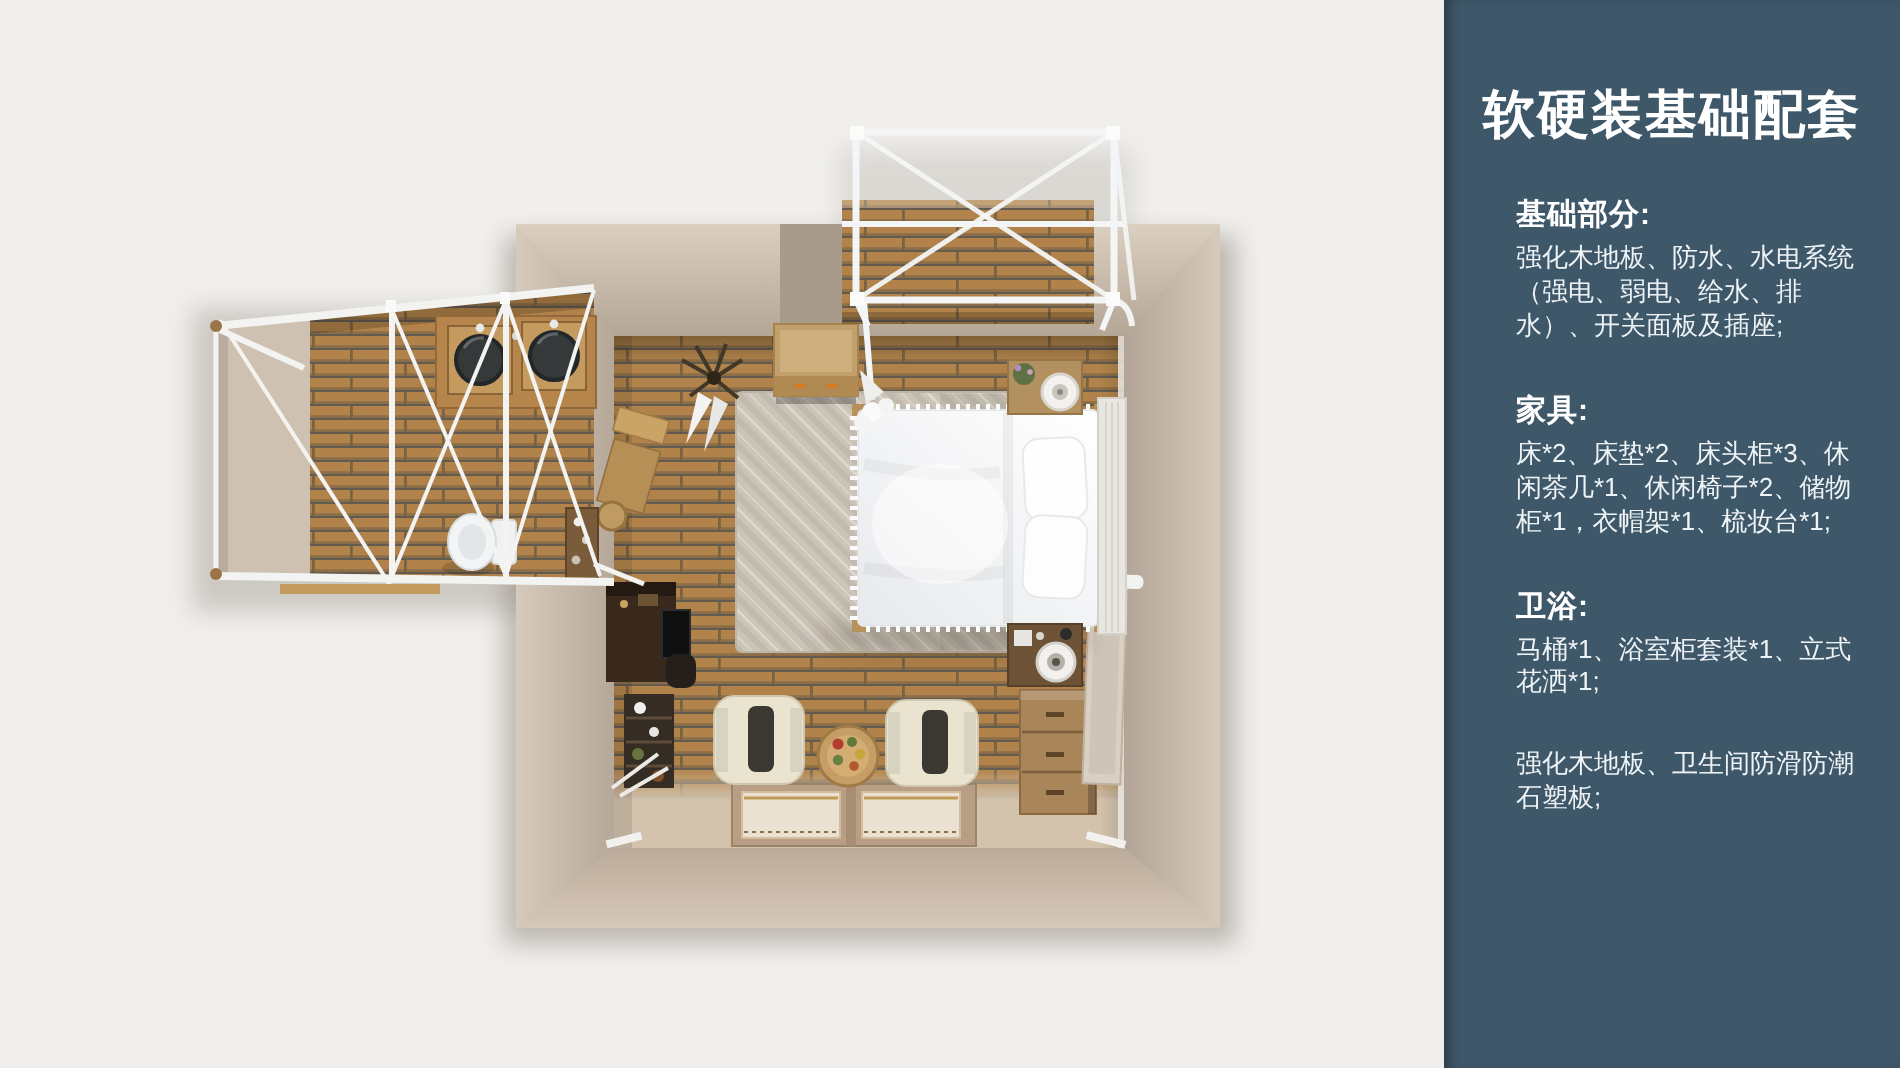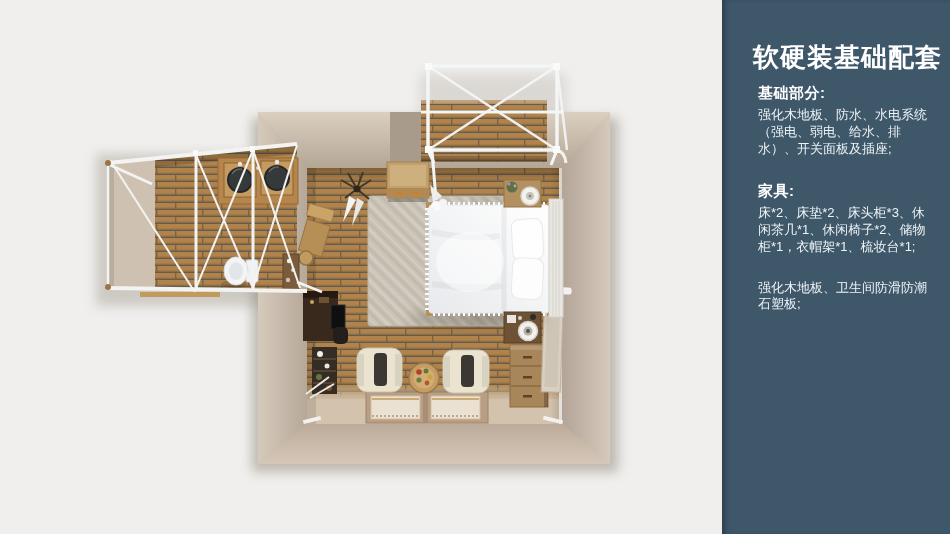--- a/index.html
+++ b/index.html
@@ -10,24 +10,24 @@
   }
   .stage{position:absolute;inset:0;}
   svg.plan{position:absolute;left:0;top:0;}
   .sidebar{
     position:absolute;left:722px;top:0;width:228px;height:534px;
     background:#3e5769;color:#fff;box-sizing:border-box;
     box-shadow:inset 5px 0 7px -4px rgba(0,0,0,.45);
   }
   .sidebar .title{
     margin:42px 8px 0 8px;font-size:26px;font-weight:bold;line-height:1.2;
-    text-align:right;letter-spacing:1px;color:#ffffff;white-space:nowrap;
+    text-align:center;letter-spacing:1px;color:#ffffff;white-space:nowrap;
   }
   .sec{margin:24px 13px 0 36px;}
-  .sec:first-of-type{margin-top:11px;}
+  .sec:first-of-type{margin-top:25px;}
   .sec h2{font-size:15px;font-weight:bold;margin:0 0 4px 0;color:#ffffff;letter-spacing:.5px;}
   .sec p{font-size:13px;line-height:1.3;margin:0;color:#eef3f6;word-break:break-all;}
 </style>
 </head>
 <body>
 
 <div class="stage">
 
 <svg class="plan" width="722" height="534" viewBox="0 0 722 534">
   <defs>
@@ -337,19 +337,23 @@
     <h2>基础部分:</h2>
     <p>强化木地板、防水、水电系统（强电、弱电、给水、排水）、开关面板及插座;</p>
   </section>
 
   <section class="sec">
     <h2>家具:</h2>
     <p>床*2、床垫*2、床头柜*3、休闲茶几*1、休闲椅子*2、储物柜*1，衣帽架*1、梳妆台*1;</p>
   </section>
 
 
+  <section class="sec">
+    <h2>卫浴:</h2>
+    <p>马桶*1、浴室柜套装*1、立式花洒*1;</p>
+  </section>
 
   <section class="sec">
     <p>强化木地板、卫生间防滑防潮石塑板;</p>
   </section>
 </aside>
 
 </div>
 
 </body></html>

